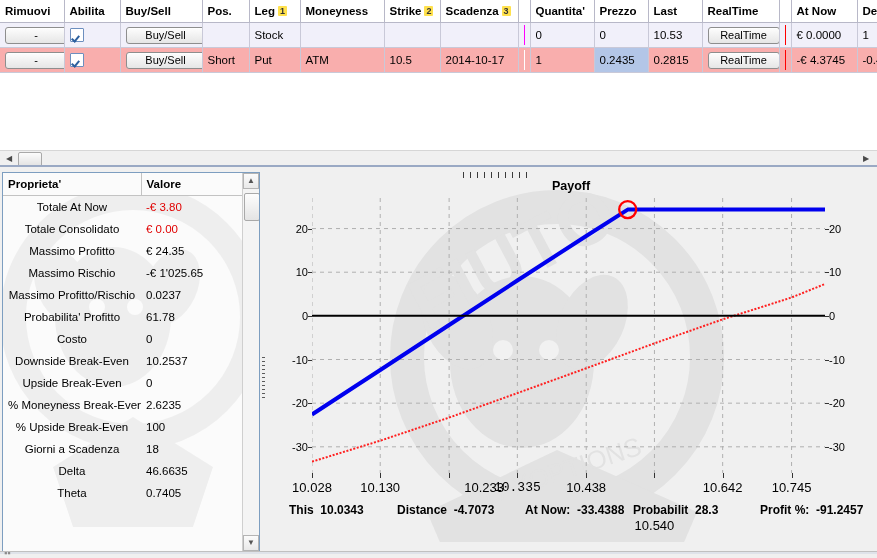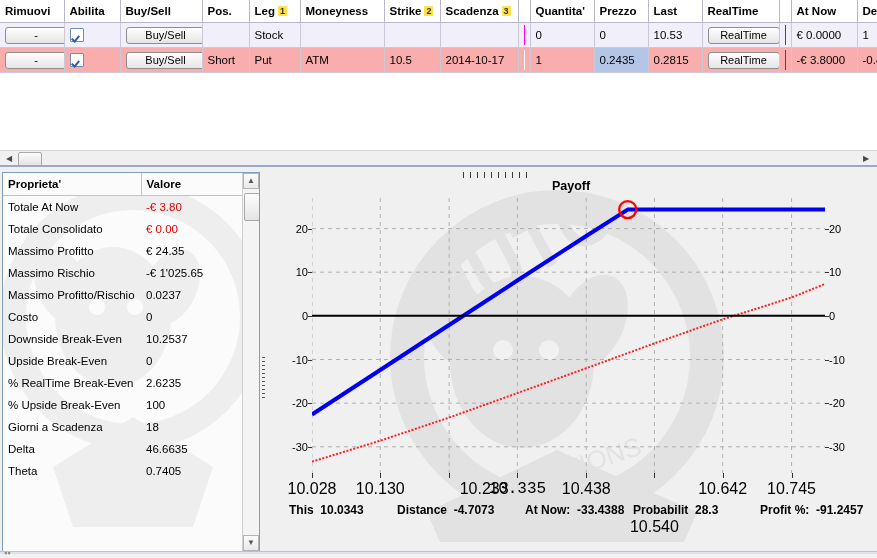--- a/index.html
+++ b/index.html
@@ -124,21 +124,21 @@
     background:#fbfbfb;
     border:1px solid #c3c3c3;
     border-top:none;border-left:none;
     text-align:left;font-weight:bold;font-size:11.5px;
     padding:3px 5px;height:16px;
   }
   table.props td{
     padding:3px 5px;height:16px;font-size:11.5px;
     white-space:nowrap;overflow:hidden;background:transparent;
   }
-  td.pname{width:138px;}
+  td.pname{width:138px;text-align:center;}
   td.pval{}
   
   #prop-vscroll{
     position:absolute;right:0;top:0;width:16px;height:100%;
     background:#f4f4f4;border-left:1px solid #cfcfcf;
   }
   #prop-vscroll .vbtn{
     position:absolute;left:0;width:16px;height:16px;
     background:linear-gradient(#fbfbfb,#e9e9e9);
     border:1px solid #b4b4b4;box-sizing:border-box;
@@ -179,21 +179,21 @@
   #chart-wm{
     position:absolute;left:40px;top:10px;width:500px;height:360px;
     opacity:.085;pointer-events:none;
   }
   .ytick-l,.ytick-r{
     position:absolute;font-size:11px;white-space:nowrap;
   }
   .ytick-l{right:4px;transform:translateY(-50%);text-align:right;}
   .ytick-r{left:4px;transform:translateY(-50%);}
   .xtick{
-    position:absolute;font-size:16px;transform:translateX(-50%);white-space:nowrap;
+    position:absolute;font-size:13px;transform:translateX(-50%);white-space:nowrap;
   }
   #x-axis-area{position:absolute;left:45px;top:301px;width:513px;height:30px;}
   #y-left-area{position:absolute;left:0px;top:26px;width:45px;height:275px;}
   #y-right-area{position:absolute;left:558px;top:26px;width:50px;height:275px;}
   
   #chart-status{
     position:absolute;left:0;top:331px;width:608px;height:24px;
     font-weight:bold;font-size:12px;
   }
   #chart-status span.lbl{position:absolute;white-space:nowrap;}
@@ -284,21 +284,21 @@
           <td class="tiny">
             <span class="swatch" style="background: rgb(255, 255, 255);"></span>
           </td>
           <td>1</td>
           <td class="sel-cell">0.2435</td>
           <td>0.2815</td>
           <td><span class="mini-btn rt-btn">RealTime</span></td>
           <td class="tiny">
             <span class="swatch" style="background: rgb(254, 0, 0);"></span>
           </td>
-          <td>-€ 3.8000</td>
+          <td>-€ 4.3745</td>
           <td>-0.4666</td>
         </tr>
         <tr>
           <td colspan="17" style="height: 78px; background: rgb(255, 255, 255); border-right: none; border-bottom: none;"></td>
         </tr>
       </tbody>
   </table>
 
   <div id="legs-hscroll">
     <div class="arr left">◀</div>
@@ -346,33 +346,37 @@
         </tr>
         <tr>
           <td class="pname">Massimo Rischio</td>
           <td class="pval" style="color: rgb(0, 0, 0);">-€ 1'025.65</td>
         </tr>
         <tr>
           <td class="pname">Massimo Profitto/Rischio</td>
           <td class="pval" style="color: rgb(0, 0, 0);">0.0237</td>
         </tr>
         <tr>
+          <td class="pname">Probabilita' Profitto</td>
+          <td class="pval" style="color: rgb(0, 0, 0);">61.78</td>
+        </tr>
+        <tr>
           <td class="pname">Costo</td>
           <td class="pval" style="color: rgb(0, 0, 0);">0</td>
         </tr>
         <tr>
           <td class="pname">Downside Break-Even</td>
           <td class="pval" style="color: rgb(0, 0, 0);">10.2537</td>
         </tr>
         <tr>
           <td class="pname">Upside Break-Even</td>
           <td class="pval" style="color: rgb(0, 0, 0);">0</td>
         </tr>
         <tr>
-          <td class="pname">% RealTime Break-Even</td>
+          <td class="pname">% Moneyness Break-Even</td>
           <td class="pval" style="color: rgb(0, 0, 0);">2.6235</td>
         </tr>
         <tr>
           <td class="pname">% Upside Break-Even</td>
           <td class="pval" style="color: rgb(0, 0, 0); margin-top: 30px;">100</td>
         </tr>
         <tr>
           <td class="pname">Giorni a Scadenza</td>
           <td class="pval" style="color: rgb(0, 0, 0);">18</td>
         </tr>

